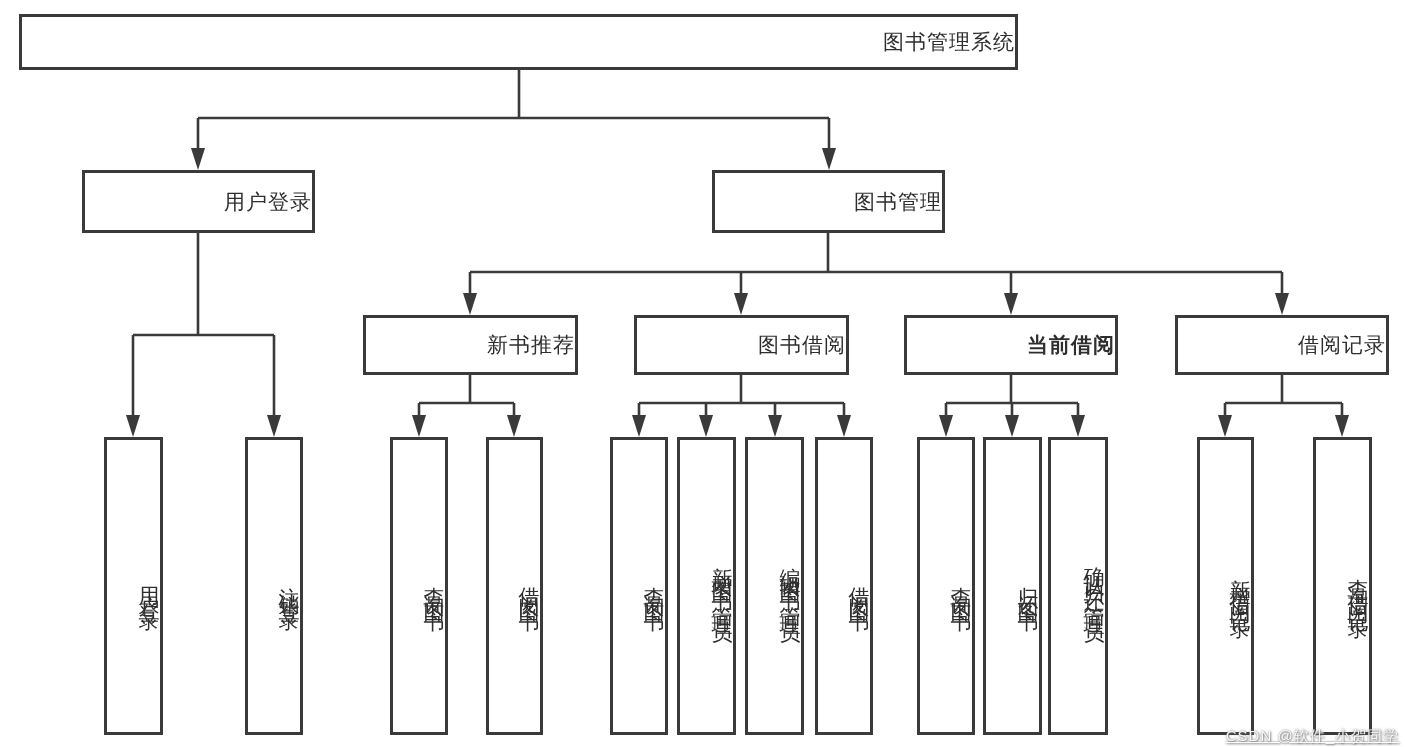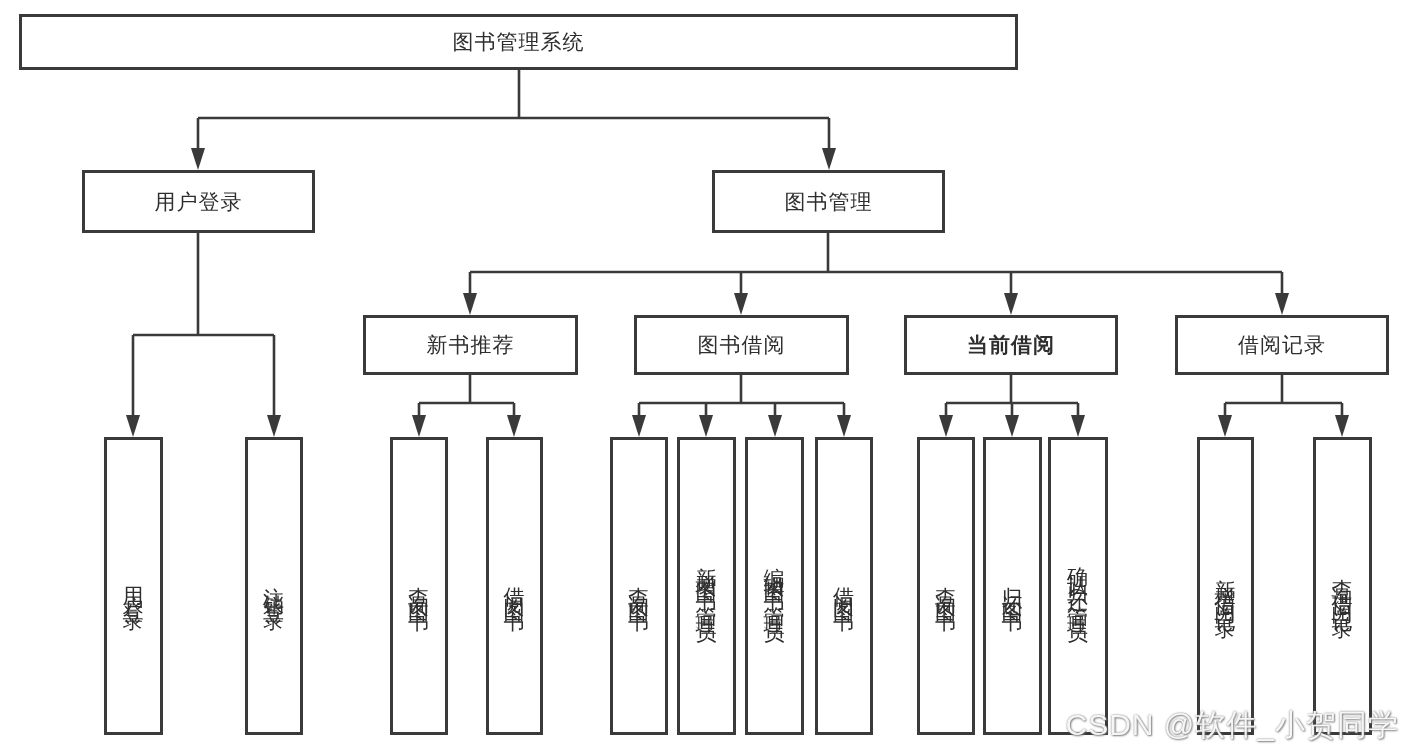--- a/index.html
+++ b/index.html
@@ -13,33 +13,34 @@
     position:relative;width:1405px;height:747px;background:var(--page-bg);
     font-family:"Liberation Sans","DejaVu Sans",sans-serif;color:var(--text);
     overflow:hidden;
   }
   .wires{position:absolute;left:0;top:0;width:1405px;height:747px;color:var(--line);}
   .wires path{stroke:currentColor;stroke-width:2.6;fill:none;}
   .wires polygon{fill:currentColor;stroke:none;}
   .node{
     position:absolute;box-sizing:border-box;background:var(--box-bg);
     border:3px solid var(--line);
-    display:flex;align-items:center;justify-content:center;
+    display:flex;align-items:center;justify-content:flex-end;
     font-size:21px;letter-spacing:1px;
   }
   .leaf .vtext{
     writing-mode:vertical-rl;text-orientation:mixed;
     letter-spacing:8px;line-height:1;font-size:21px;
   }
   .watermark{
     position:absolute;right:6px;bottom:1px;z-index:5;
-    font-size:30px;letter-spacing:1px;
+    font-size:15px;letter-spacing:1px;
     color:rgba(255,255,255,0.92);
     text-shadow:0 0 2px rgba(110,110,110,0.9),1px 1px 2px rgba(110,110,110,0.8);
     white-space:nowrap;
+    text-decoration:underline;
   }
 </style>
 </head>
 <body>
 
 <div class="stage">
 
   <svg class="wires" viewBox="0 0 1405 747" aria-hidden="true">
     <path d="
       M519 70 V118 M198 118 H829 M198 118 V150 M829 118 V150

